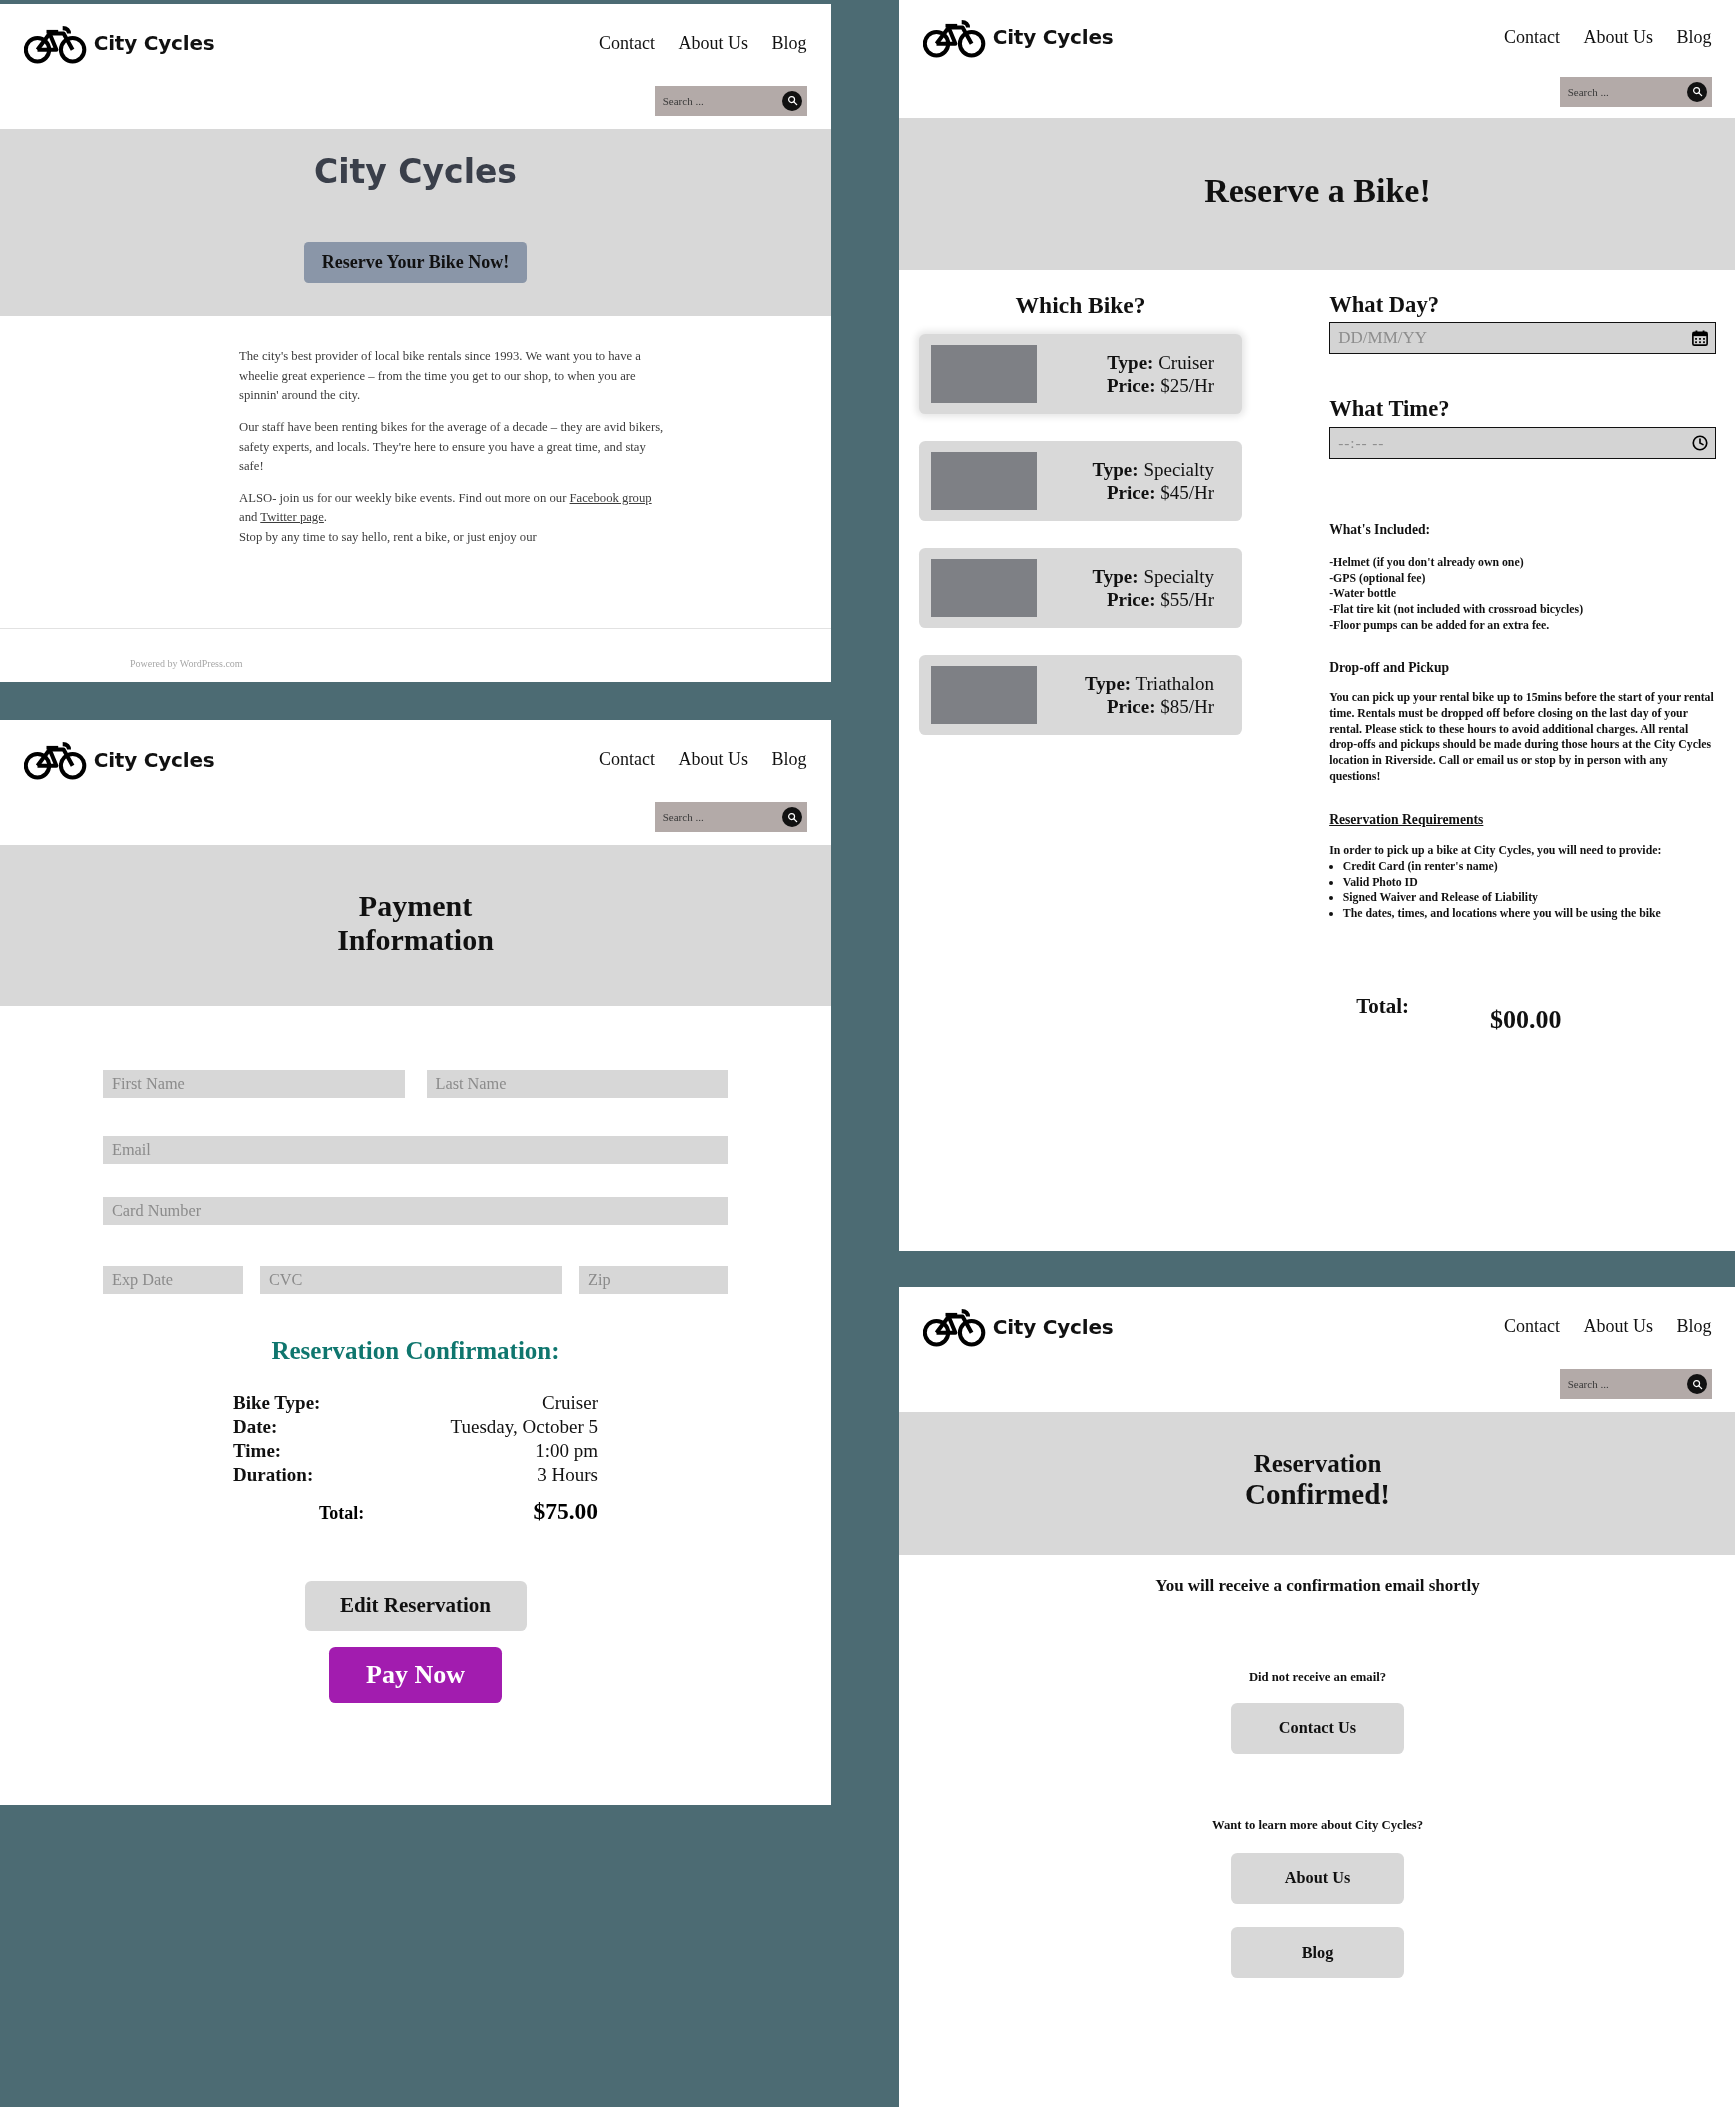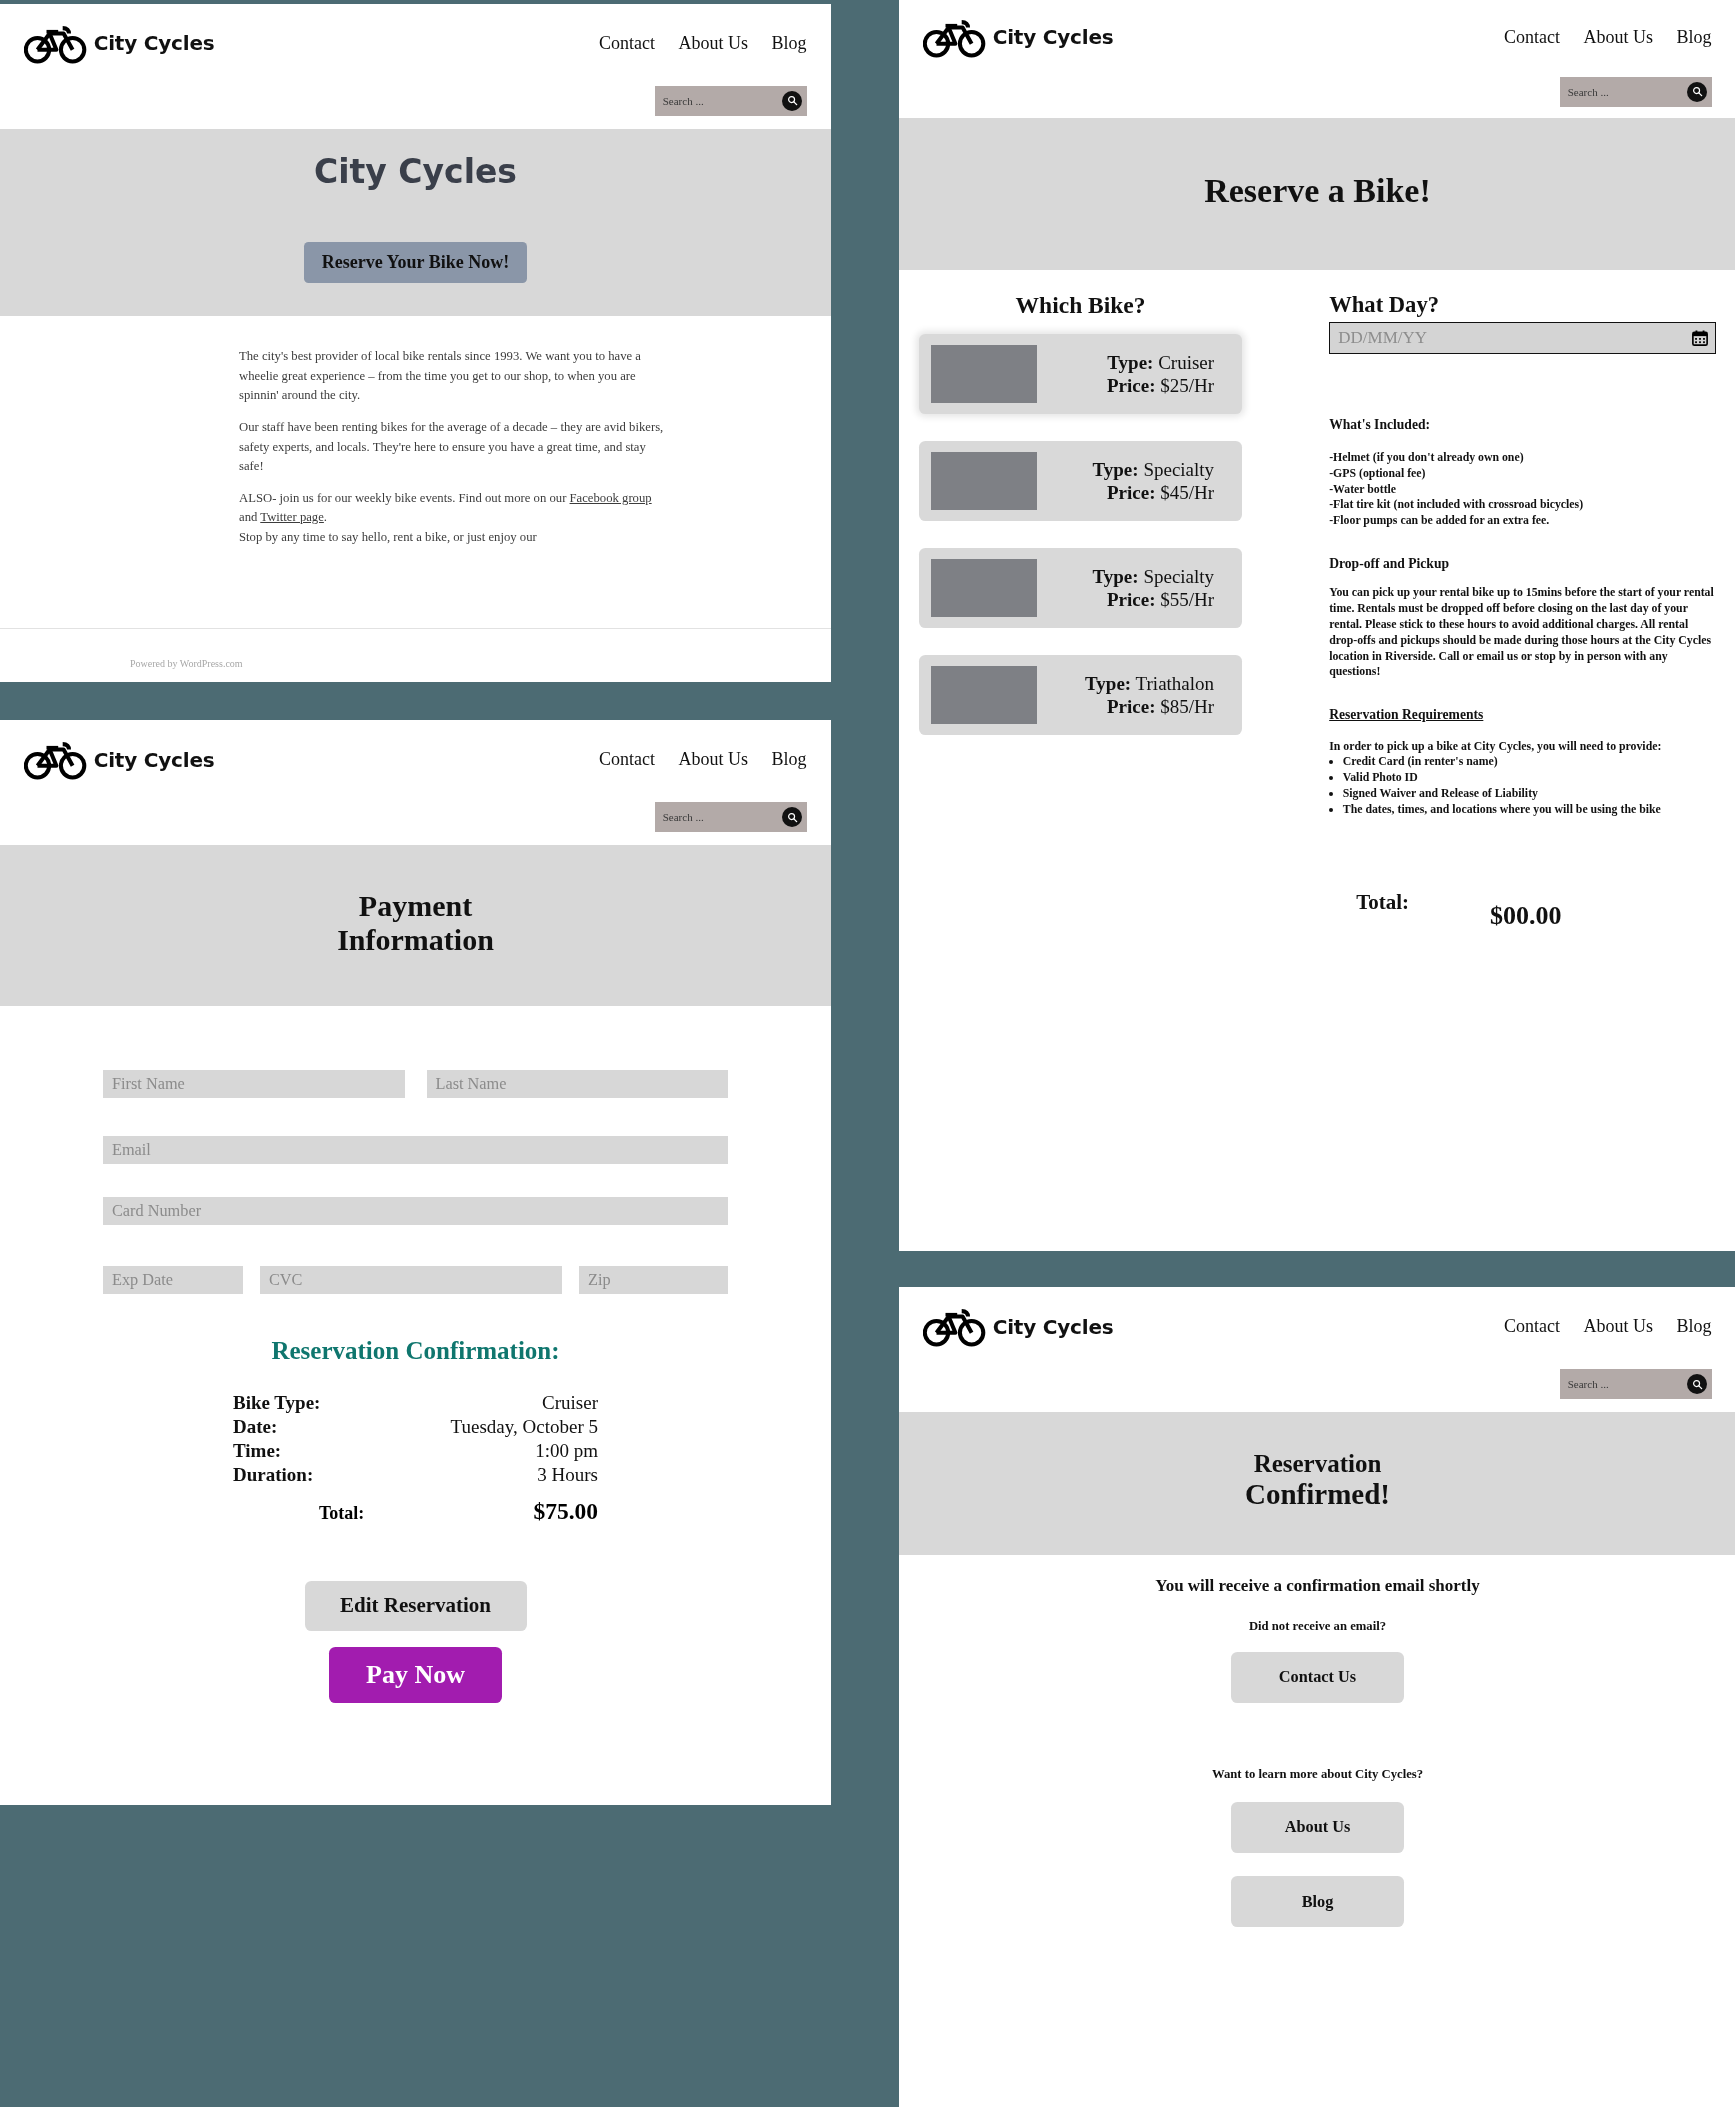--- a/index.html
+++ b/index.html
@@ -390,20 +390,32 @@
                     <rect x="16.1" y="12" width="2.4" height="2.4"></rect>
                   <rect x="5.5" y="16.4" width="2.4" height="2.4"></rect>
                     <rect x="10.8" y="16.4" width="2.4" height="2.4"></rect>
                     <rect x="16.1" y="16.4" width="2.4" height="2.4"></rect>
                 </g>
               </svg>
             </span>
           </div>
         </div>
 
+        <div style="margin-top:42px;">
+          <div class="field-label" style="font-size:22.6px;">What Time?</div>
+          <div class="input-box" style="height:32px; padding:0 6.3px 0 8.1px; margin-top:4.5px;">
+            <span class="input-ph" style="font-size:15.4px; letter-spacing:0.9px;">--:-- --</span>
+            <span class="input-icon">
+              <svg width="18" height="18" viewBox="0 0 24 24">
+                <circle cx="12" cy="12" r="9" fill="none" stroke="#000" stroke-width="2.2"></circle>
+                <path d="M12 6.6 V12 L16 14.2" fill="none" stroke="#000" stroke-width="2.2" stroke-linecap="round"></path>
+              </svg>
+            </span>
+          </div>
+        </div>
 
 
         <div style="margin-top:63px;">
           <div class="info-head" style="font-size:13.6px;">What's Included:</div>
           <div class="info-body" style="font-size:11.8px; line-height:1.33; margin-top:17px;">
             <div>-Helmet (if you don't already own one)</div>
             <div>-GPS (optional fee)</div>
             <div>-Water bottle</div>
             <div>-Flat tire kit (not included with crossroad bicycles)</div>
             <div>-Floor pumps can be added for an extra fee.</div>
@@ -574,21 +586,21 @@
     </div>
 
     <div class="hero" style="padding:38px 0 43px 0;">
       <div class="hero-title-serif" style="font-size:25px; line-height:1.14;">Reservation</div>
       <div class="hero-title-serif" style="font-size:29px; line-height:1.14;">Confirmed!</div>
     </div>
 
     <div style="padding:21px 0 0 0;">
       <div class="conf-line" style="font-size:17px;">You will receive a confirmation email shortly</div>
 
-      <div class="conf-line" style="font-size:12.7px; margin-top:23px;">Did not receive an email?</div>
+      <div class="conf-line" style="font-size:12.7px; margin-top:74px;">Did not receive an email?</div>
       <div class="center" style="margin-top:18px;">
         <div class="btn-grey" style="width:173px; height:51px; font-size:16.3px;">Contact Us</div>
       </div>
 
       <div class="conf-line" style="font-size:12.7px; margin-top:64px;">Want to learn more about City Cycles?</div>
       <div class="center" style="margin-top:20px;">
         <div class="btn-grey" style="width:173px; height:51px; font-size:16.3px;">About Us</div>
       </div>
       <div class="center" style="margin-top:23.5px;">
         <div class="btn-grey" style="width:173px; height:51px; font-size:16.3px;">Blog</div>

